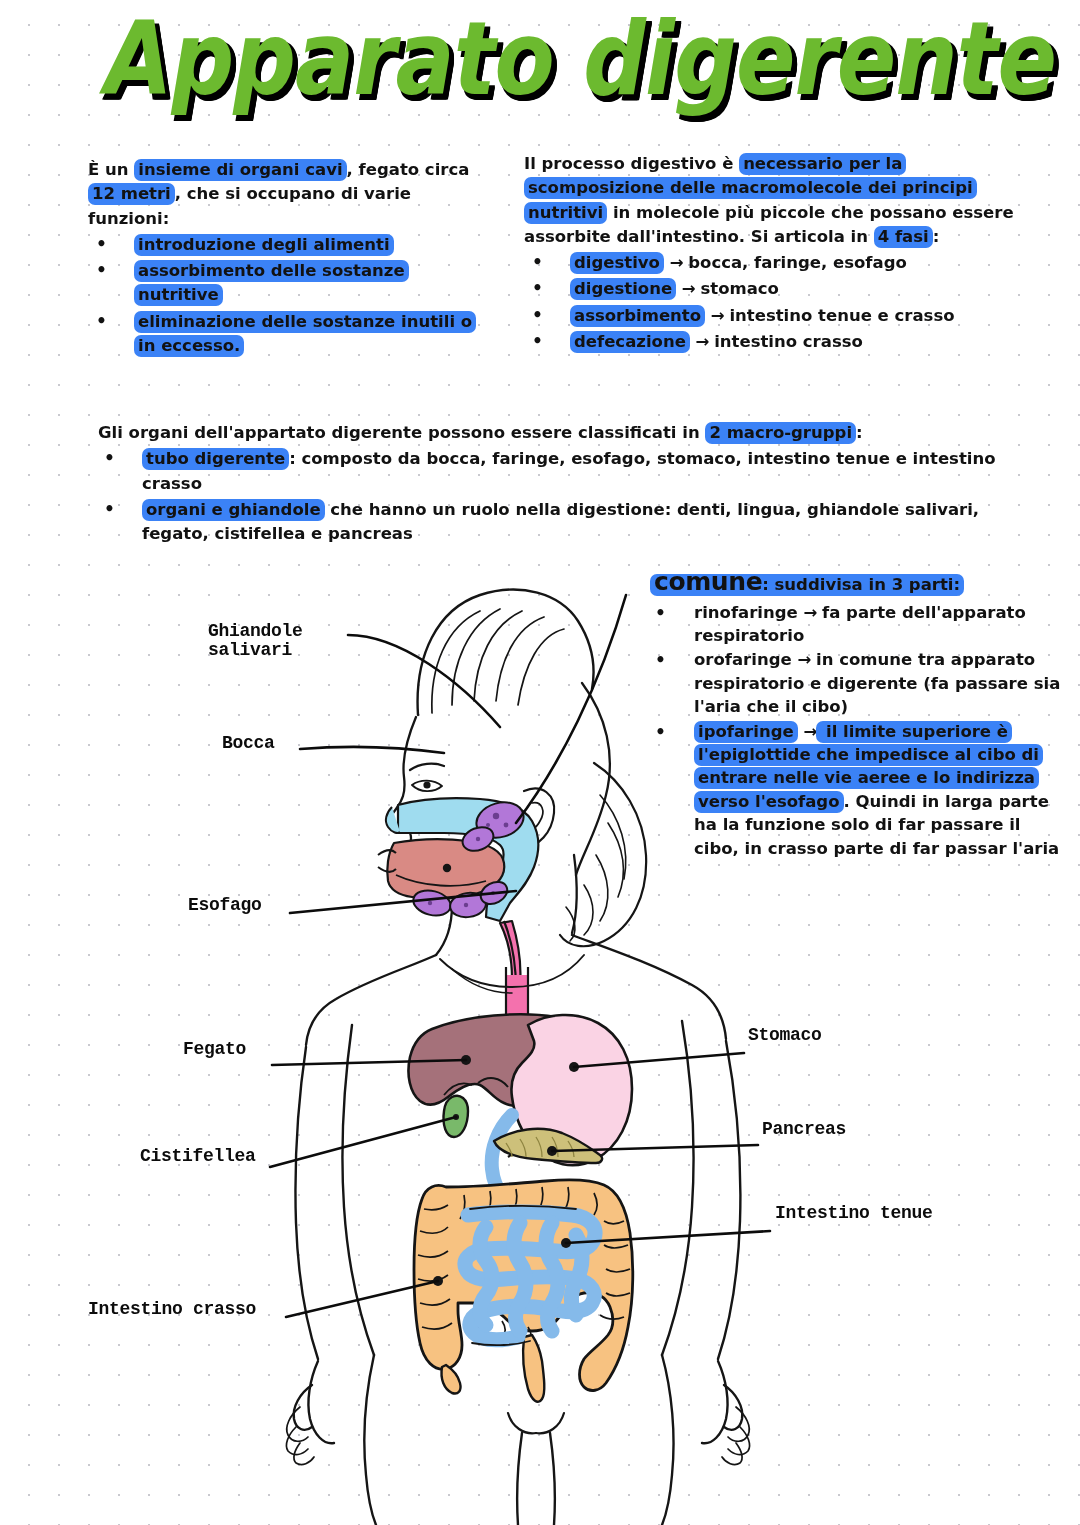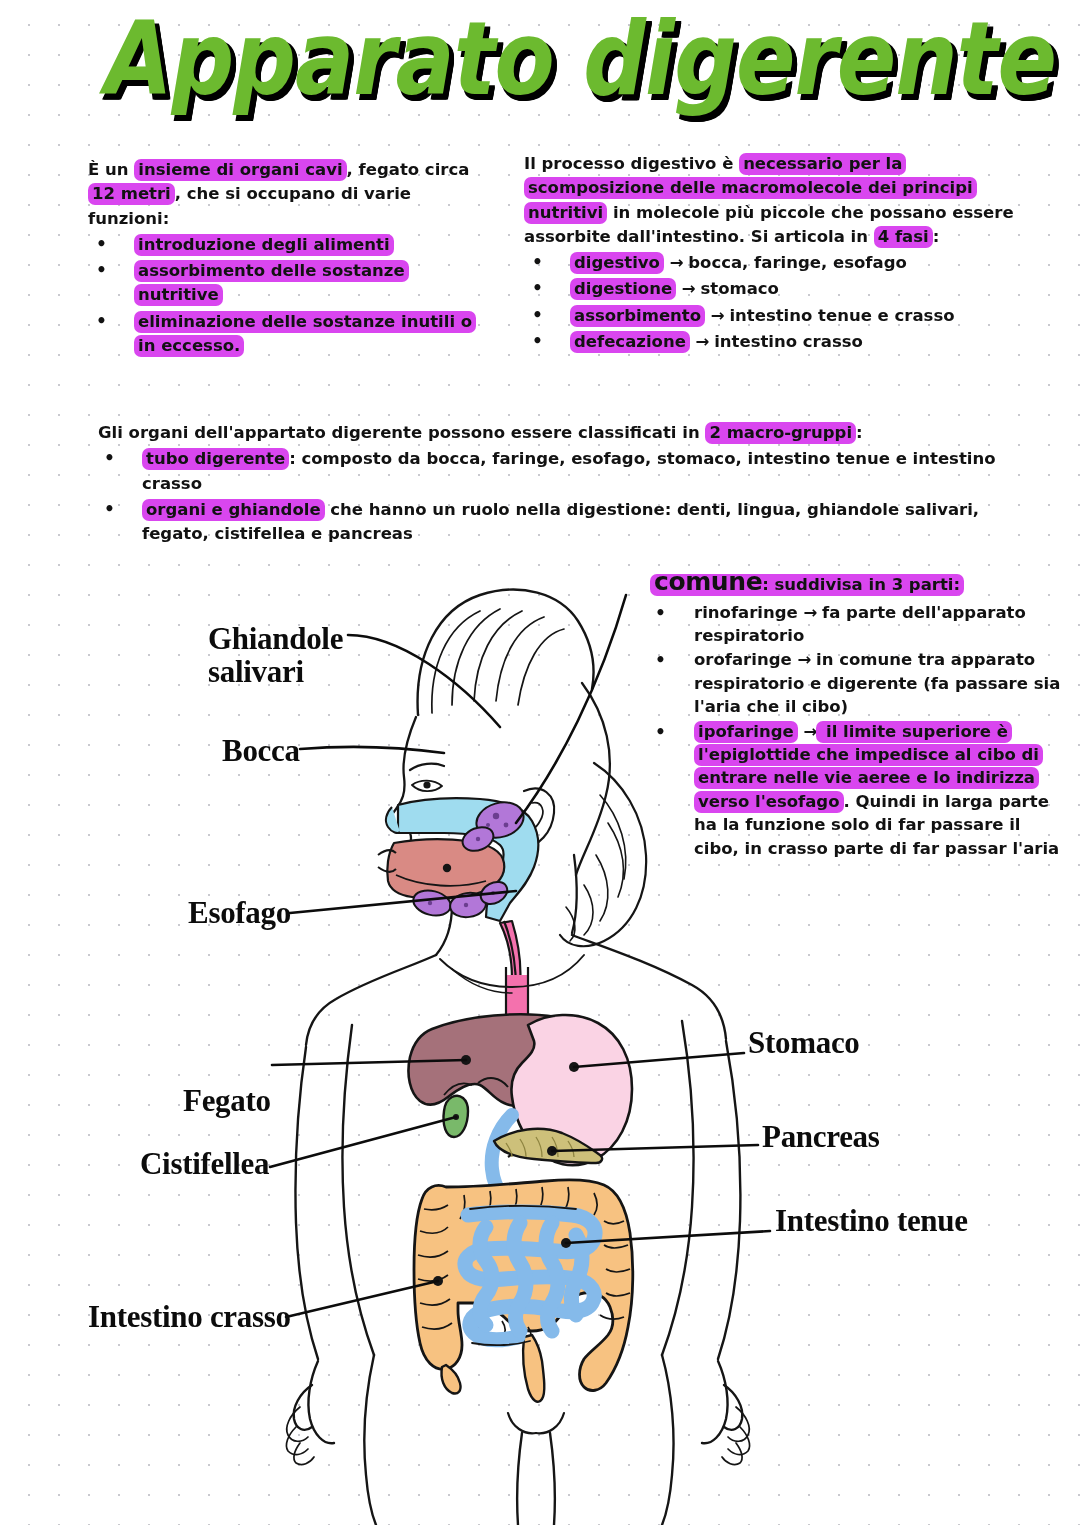--- a/index.html
+++ b/index.html
@@ -46,21 +46,21 @@
 
   
   .txt {
     font-family: "DejaVu Sans", "Liberation Sans", sans-serif;
     font-size: 16.5px;
     font-weight: bold;
     line-height: 1.47;
     color: #121212;
   }
   .hl {
-    background-color: #d946ef;
+    background-color: #3b82f6;
     border-radius: 7px;
     padding: 1px 4px 2px 4px;
     box-decoration-break: clone;
     -webkit-box-decoration-break: clone;
   }
   ul.bullets {
     list-style: none;
     margin: 2px 0 0 0;
     padding: 0;
   }
@@ -125,32 +125,32 @@
     position: absolute;
     left: 0; top: 555px;
     width: 1080px;
     height: 970px;
   }
   #anatomy svg { display: block; }
 
   
   .organ-label {
     position: absolute;
-    font-family: Liberation Serif, serif;
-    font-size: 31px;
+    font-family: Liberation Mono, monospace;
+    font-size: 18px;
     font-weight: bold;
     color: #0c0c0c;
     letter-spacing: -0.3px;
     line-height: 1.08;
     white-space: pre-line;
   }
   #lbl-ghiandole { left: 208px; top: 622px; text-align: left; }
   #lbl-bocca     { left: 222px; top: 734px; }
   #lbl-esofago   { left: 188px; top: 896px; }
-  #lbl-fegato    { left: 183px; top: 1084px; text-align: center; }
+  #lbl-fegato    { left: 183px; top: 1040px; text-align: center; }
   #lbl-cistifellea { left: 140px; top: 1147px; }
   #lbl-crasso    { left: 88px;  top: 1300px; }
   #lbl-stomaco   { left: 748px; top: 1026px; }
   #lbl-pancreas  { left: 762px; top: 1120px; }
   #lbl-tenue     { left: 775px; top: 1204px; }
 </style>
 </head>
 <body>
 
 <div id="title-block">

